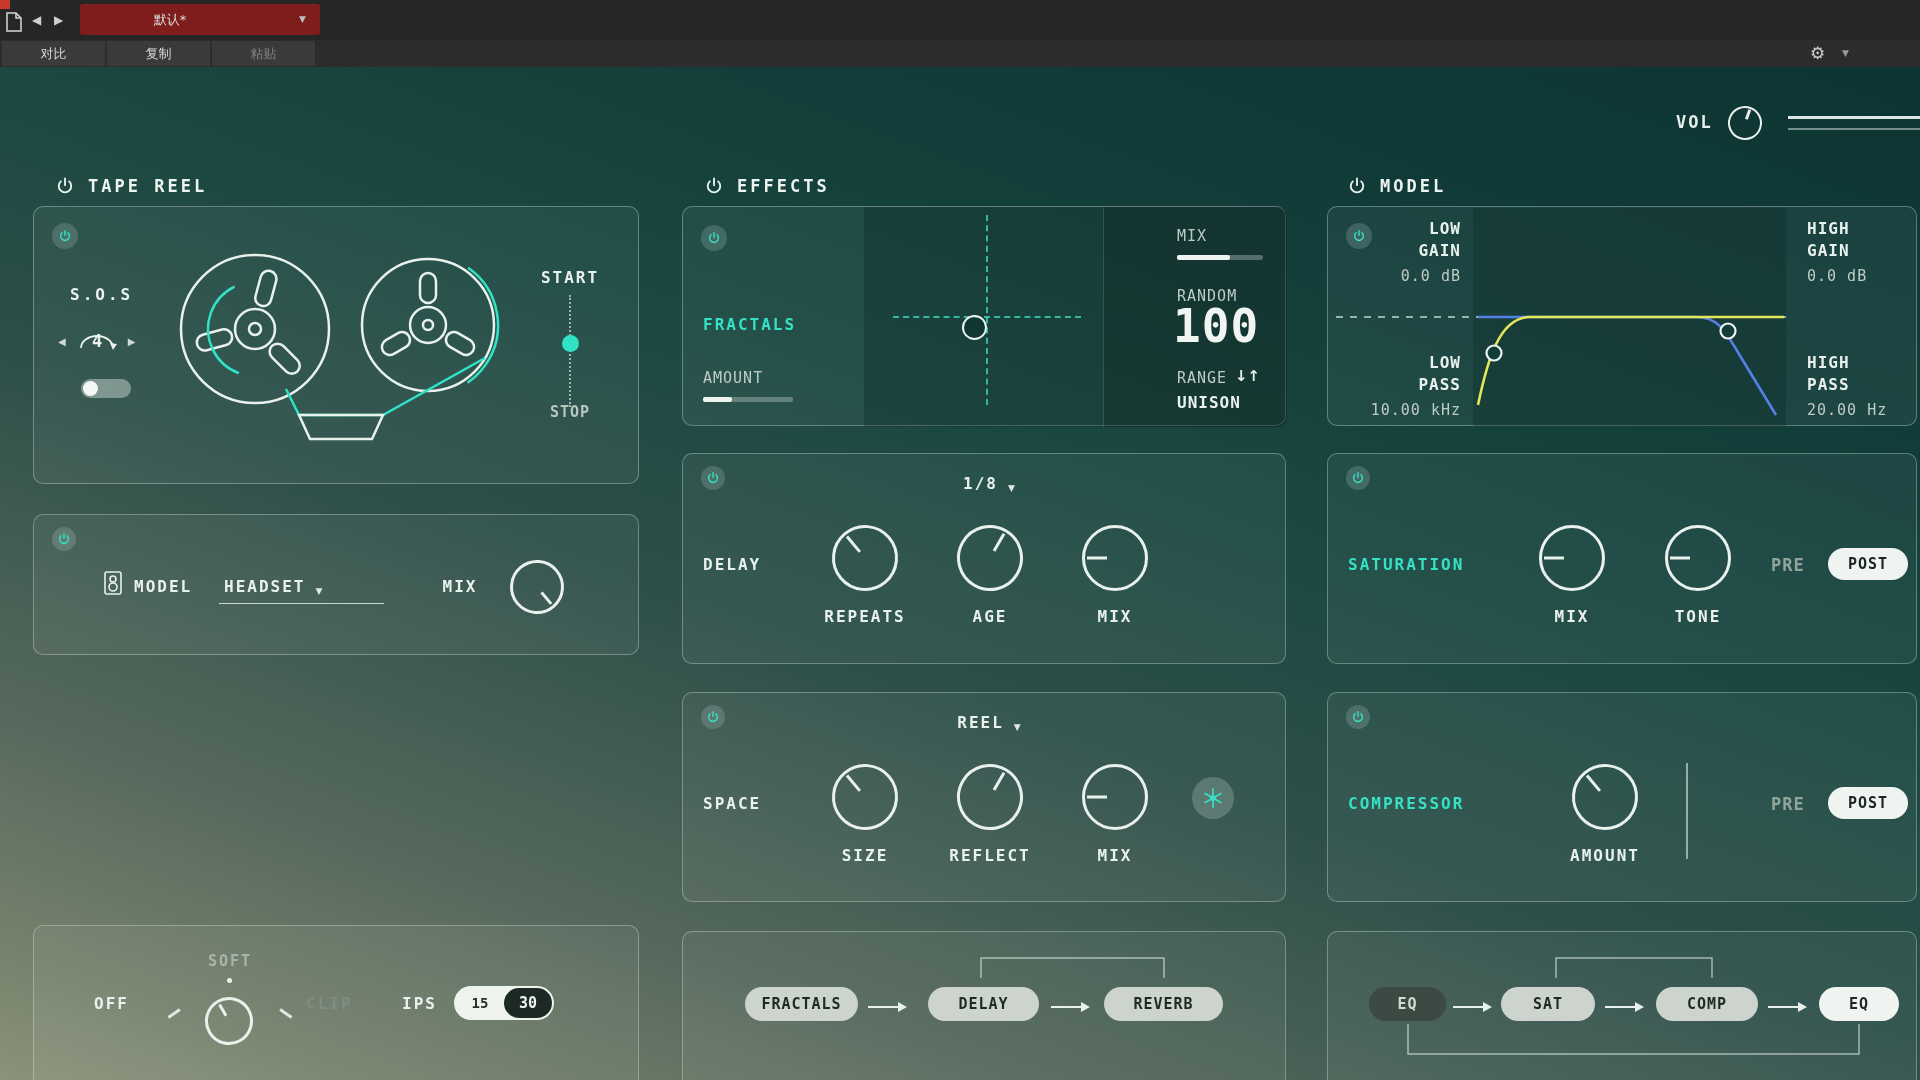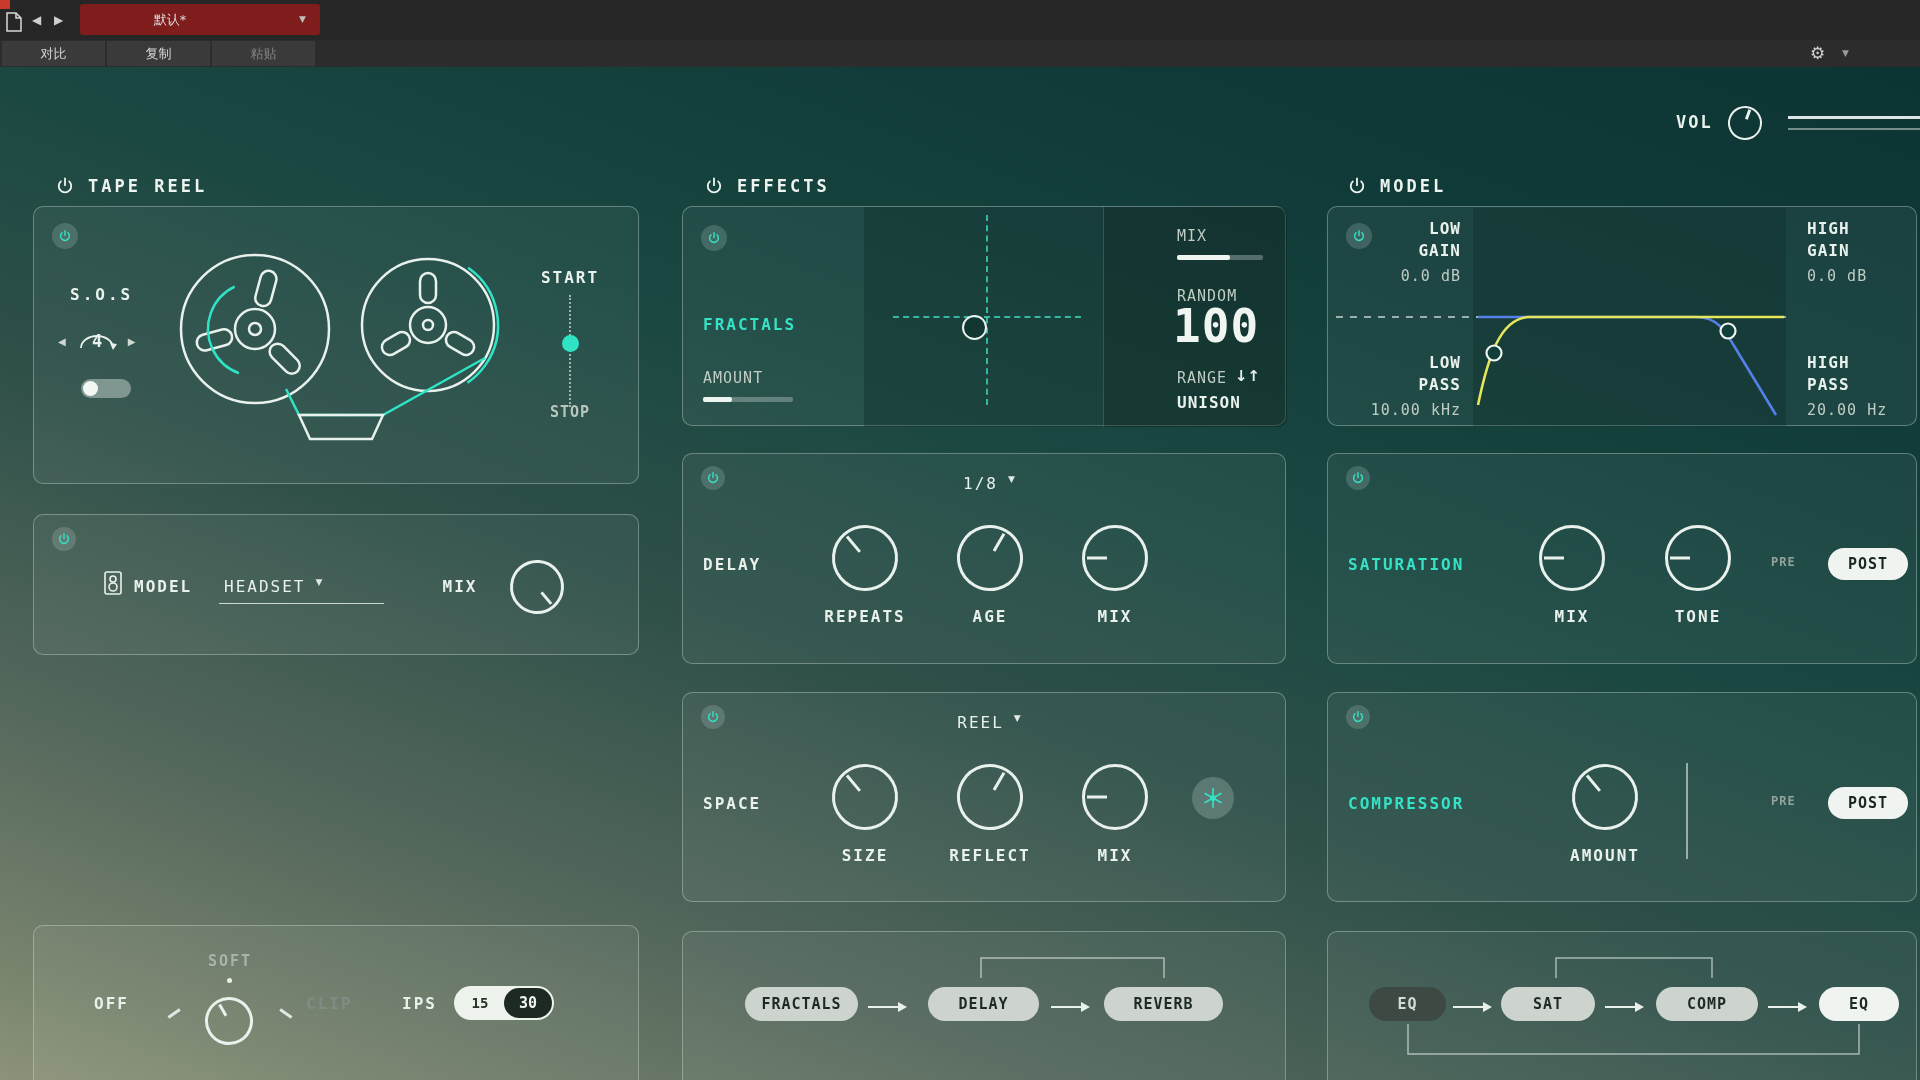--- a/index.html
+++ b/index.html
@@ -31,29 +31,29 @@
 
   .pwr{position:absolute;width:26px;height:26px;border-radius:50%;background:rgba(215,238,231,0.18);display:flex;align-items:center;justify-content:center}
   .pwr svg{width:14px;height:14px;stroke:#35e2c5;stroke-width:2.4;fill:none;stroke-linecap:round}
   .pwr.sm{width:24px;height:24px}
   .hdr-pwr{position:absolute;width:20px;height:20px}
   .hdr-pwr svg{width:20px;height:20px;stroke:#edf4ef;stroke-width:2.2;fill:none;stroke-linecap:round}
 
   .slider{position:absolute;height:5px;background:rgba(255,255,255,0.28);border-radius:2px}
   .slider i{display:block;height:100%;background:#eef4ef;border-radius:2px}
 
-  .dd{position:absolute;color:#e9f1ec;font-size:16px;font-weight:400;letter-spacing:2px;display:flex;align-items:flex-start;justify-content:center;gap:10px}
+  .dd{position:absolute;color:#e9f1ec;font-size:16px;font-weight:700;letter-spacing:2px;display:flex;align-items:flex-end;justify-content:center;gap:10px}
   .dd .caret{font-size:9px;color:#dfe8e2}
 
   .rpill{position:absolute;height:34px;border-radius:17px;background:#ccd4cd;color:#1e2a24;font-size:15px;font-weight:700;letter-spacing:1px;line-height:34px;text-align:center}
   .rpill.dark{background:#3d4a43;color:#d2ddd5}
   .rpill.white{background:#f0f4f0}
   .flow-arrow{position:absolute;width:40px;height:12px;top:66px}
 
-  .pp-pre{position:absolute;color:#92a39a;font-size:12px;font-weight:700;letter-spacing:1px}
+  .pp-pre{position:absolute;color:#92a39a;font-size:17px;font-weight:700;letter-spacing:1px}
   .pp-post{position:absolute;width:80px;height:32px;border-radius:16px;background:#f0f4f0;color:#1b2721;font-size:15px;font-weight:700;text-align:center;line-height:32px;letter-spacing:1px}
 
   .dash-h{position:absolute;border-top:2px dashed rgba(63,224,197,0.75)}
   .dash-v{position:absolute;border-left:2px dashed rgba(63,224,197,0.75)}
   .dot-v{position:absolute;border-left:2px dotted rgba(240,248,244,0.6)}
   .bracket{position:absolute;inset:0;pointer-events:none}
 </style>
 </head>
 <body>
 

